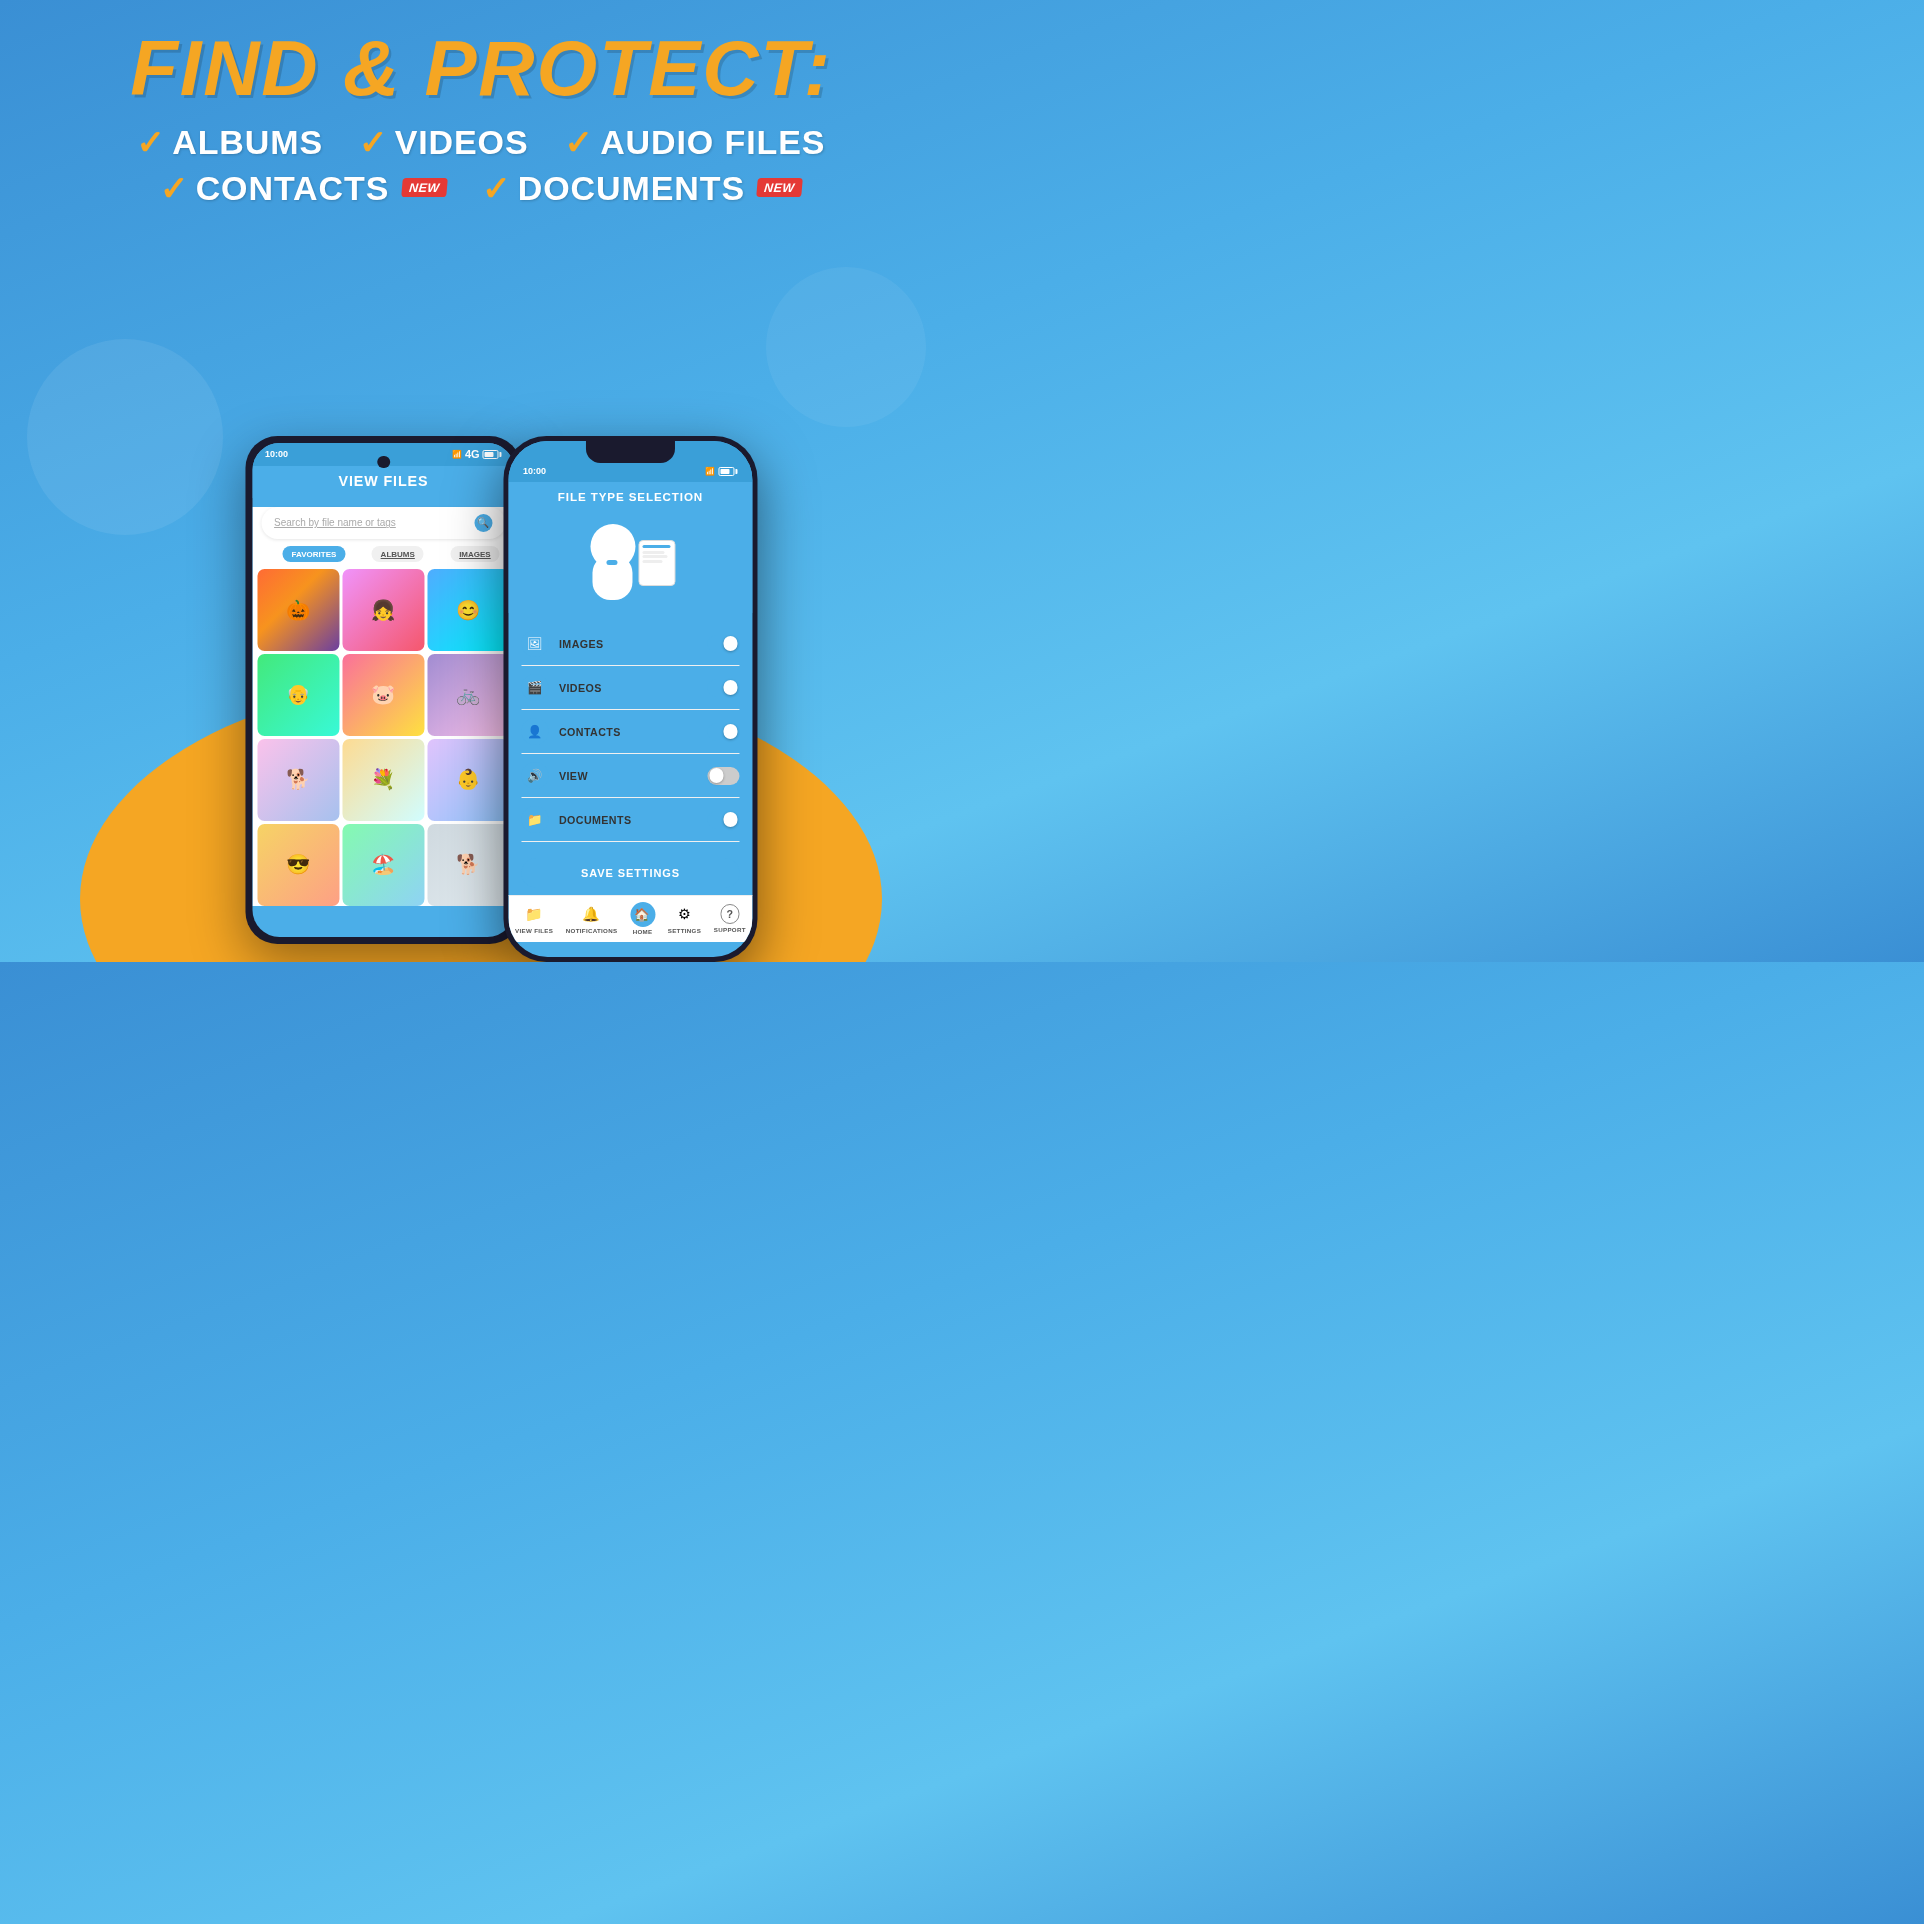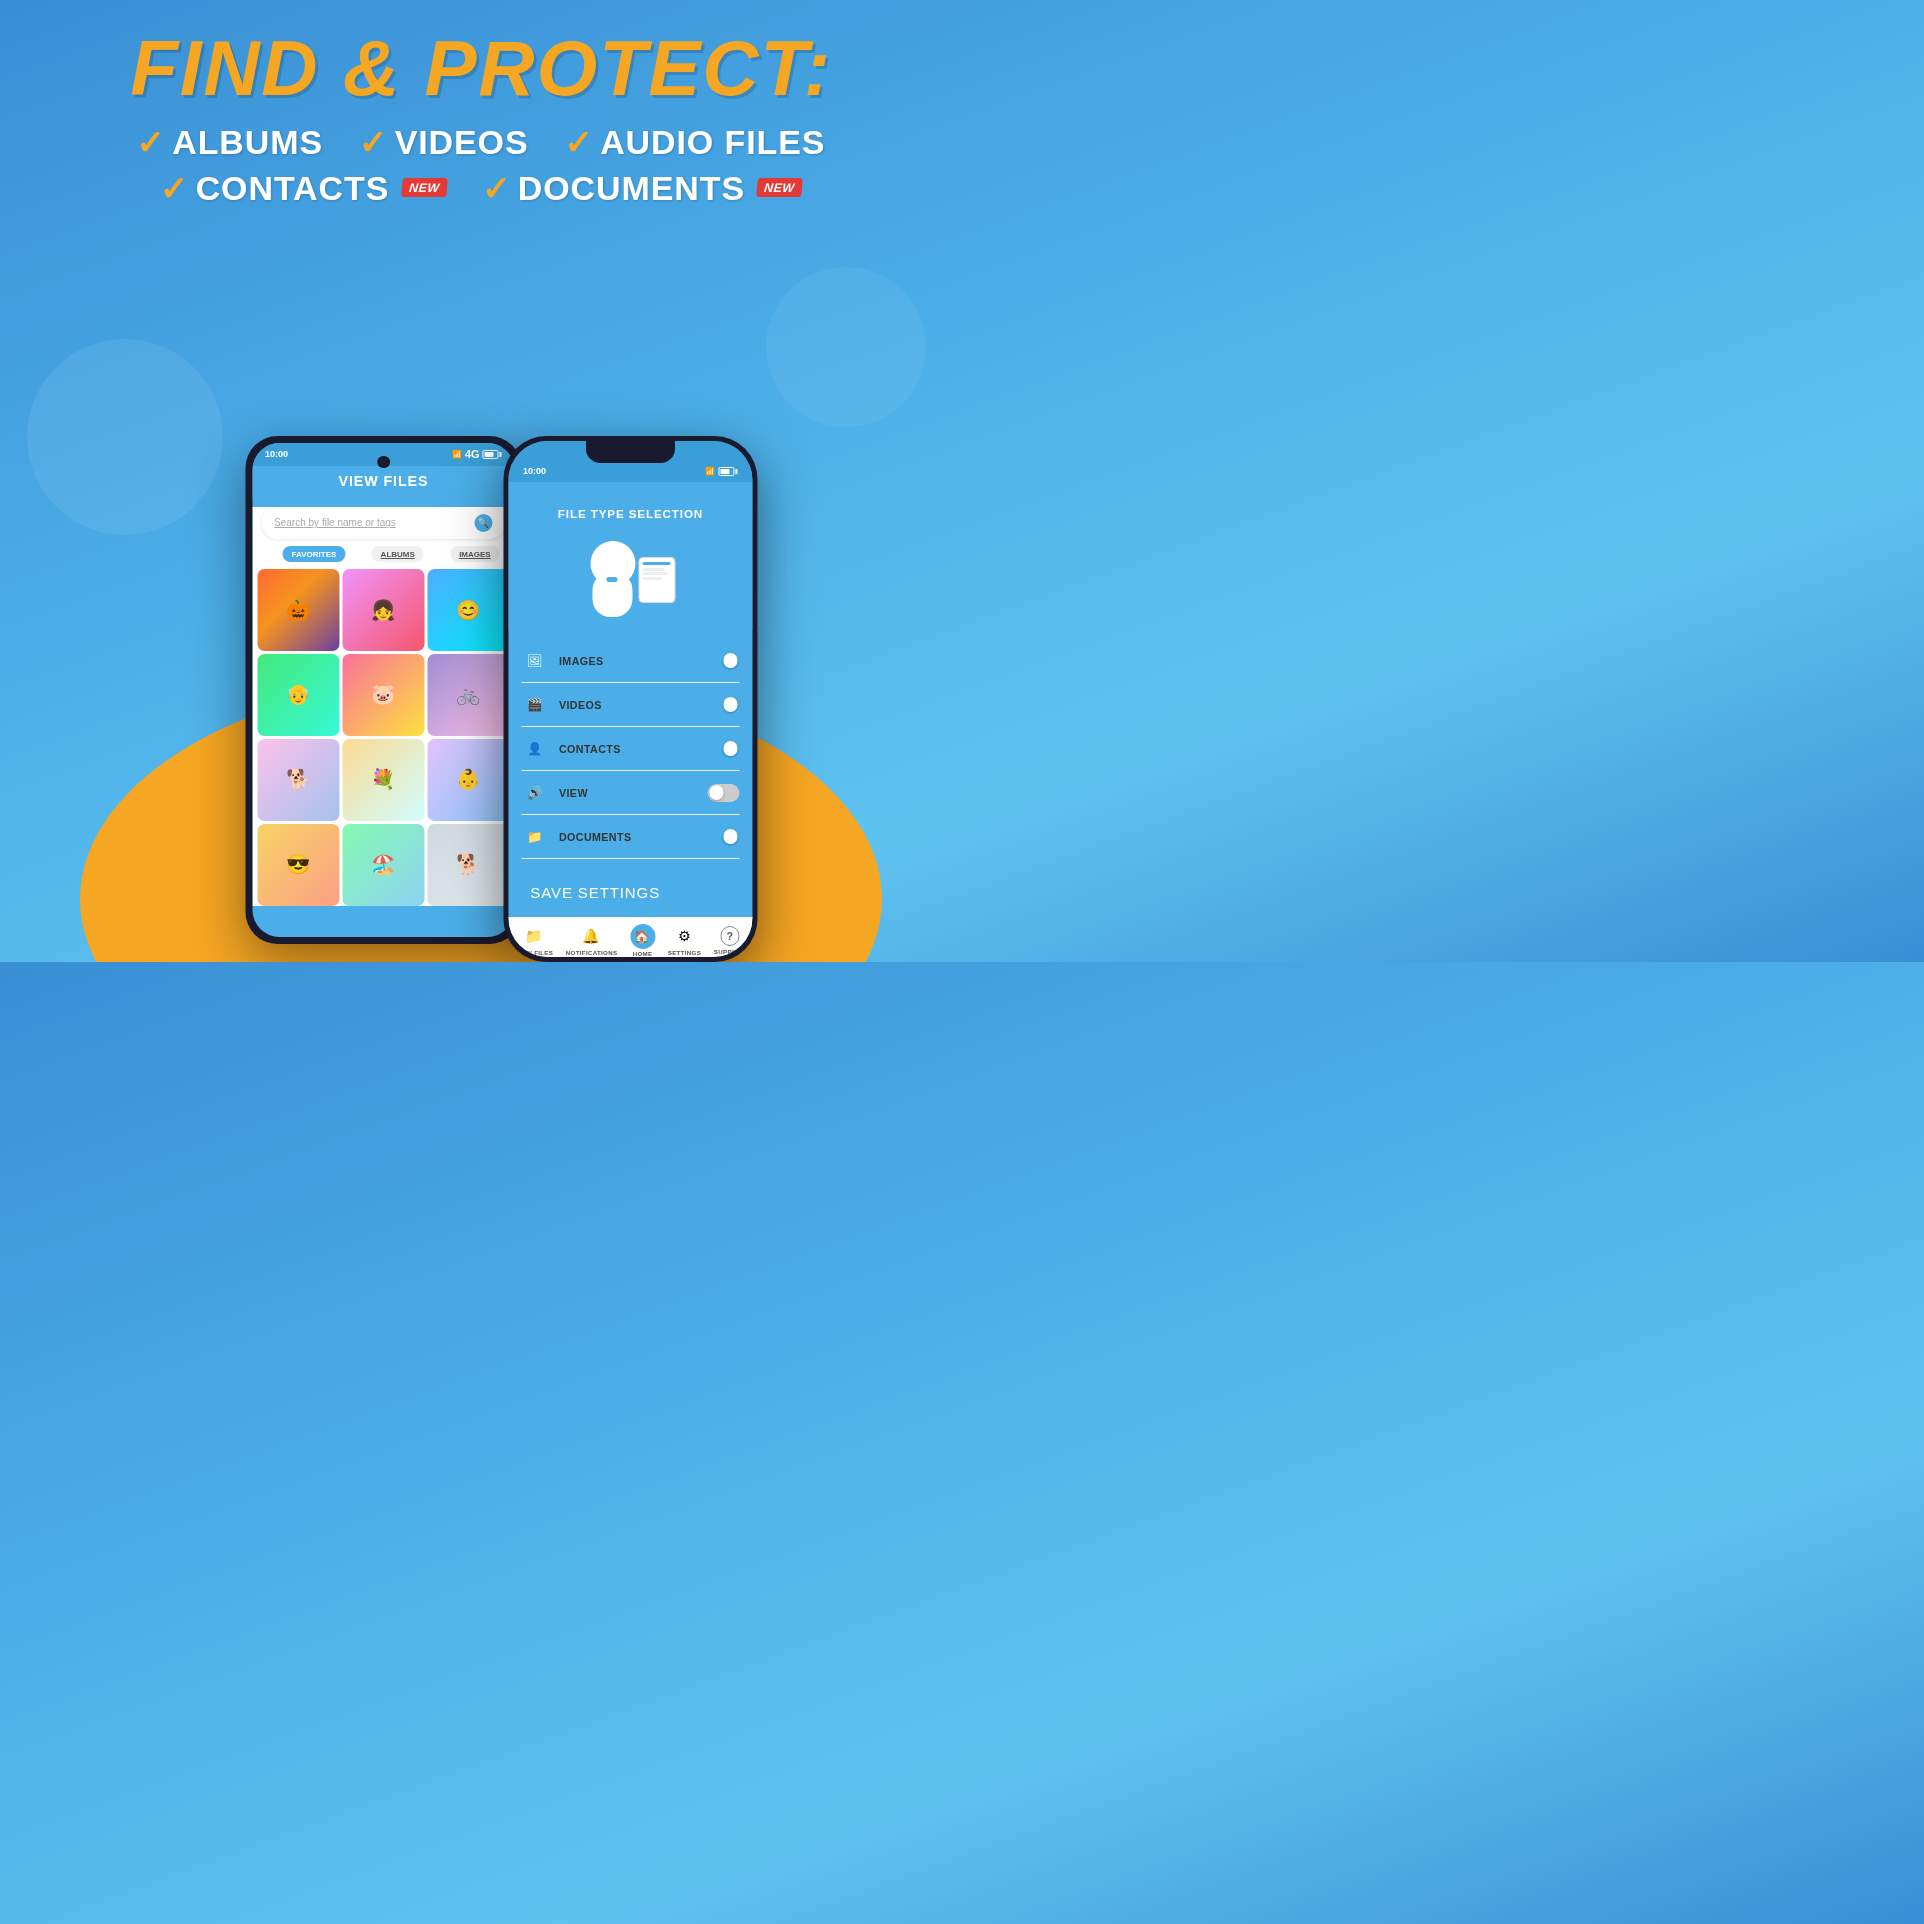--- a/index.html
+++ b/index.html
@@ -288,21 +288,21 @@
       padding: 25px 14.3px 5.3px;
       display: flex;
       justify-content: space-between;
       align-items: center;
       font-size: 9px;
       color: white;
       font-weight: bold;
     }
     .iphone-title-bar {
       background: #4baee8;
-      padding: 25px 0 9px;
+      padding: 8px 0 9px;
       text-align: center;
     }
     .iphone-title {
       color: white;
       font-weight: 900;
       font-size: 11.6px;
       letter-spacing: 0.9px;
     }
     .mascot-area {
       background: #4baee8;
@@ -362,26 +362,26 @@
       top: 1.8px;
       box-shadow: 0 0.9px 2.7px rgba(0,0,0,0.3);
     }
     .toggle-on .toggle-knob { right: 1.8px; }
     .toggle-off .toggle-knob { left: 1.8px; }
 
     .save-settings-btn {
       margin: 7.1px 12.5px;
       background: #4baee8;
       color: white;
-      font-weight: 400;
-      font-size: 15px;
+      font-weight: 700;
+      font-size: 11px;
       letter-spacing: 0.9px;
       padding: 9px;
       border-radius: 21.4px;
-      text-align: left;
+      text-align: center;
     }
 
     
     .iphone-bottom-nav {
       background: white;
       border-top: 0.9px solid #eee;
       display: flex;
       justify-content: space-around;
       align-items: center;
       padding: 5.3px 0 7.1px;

